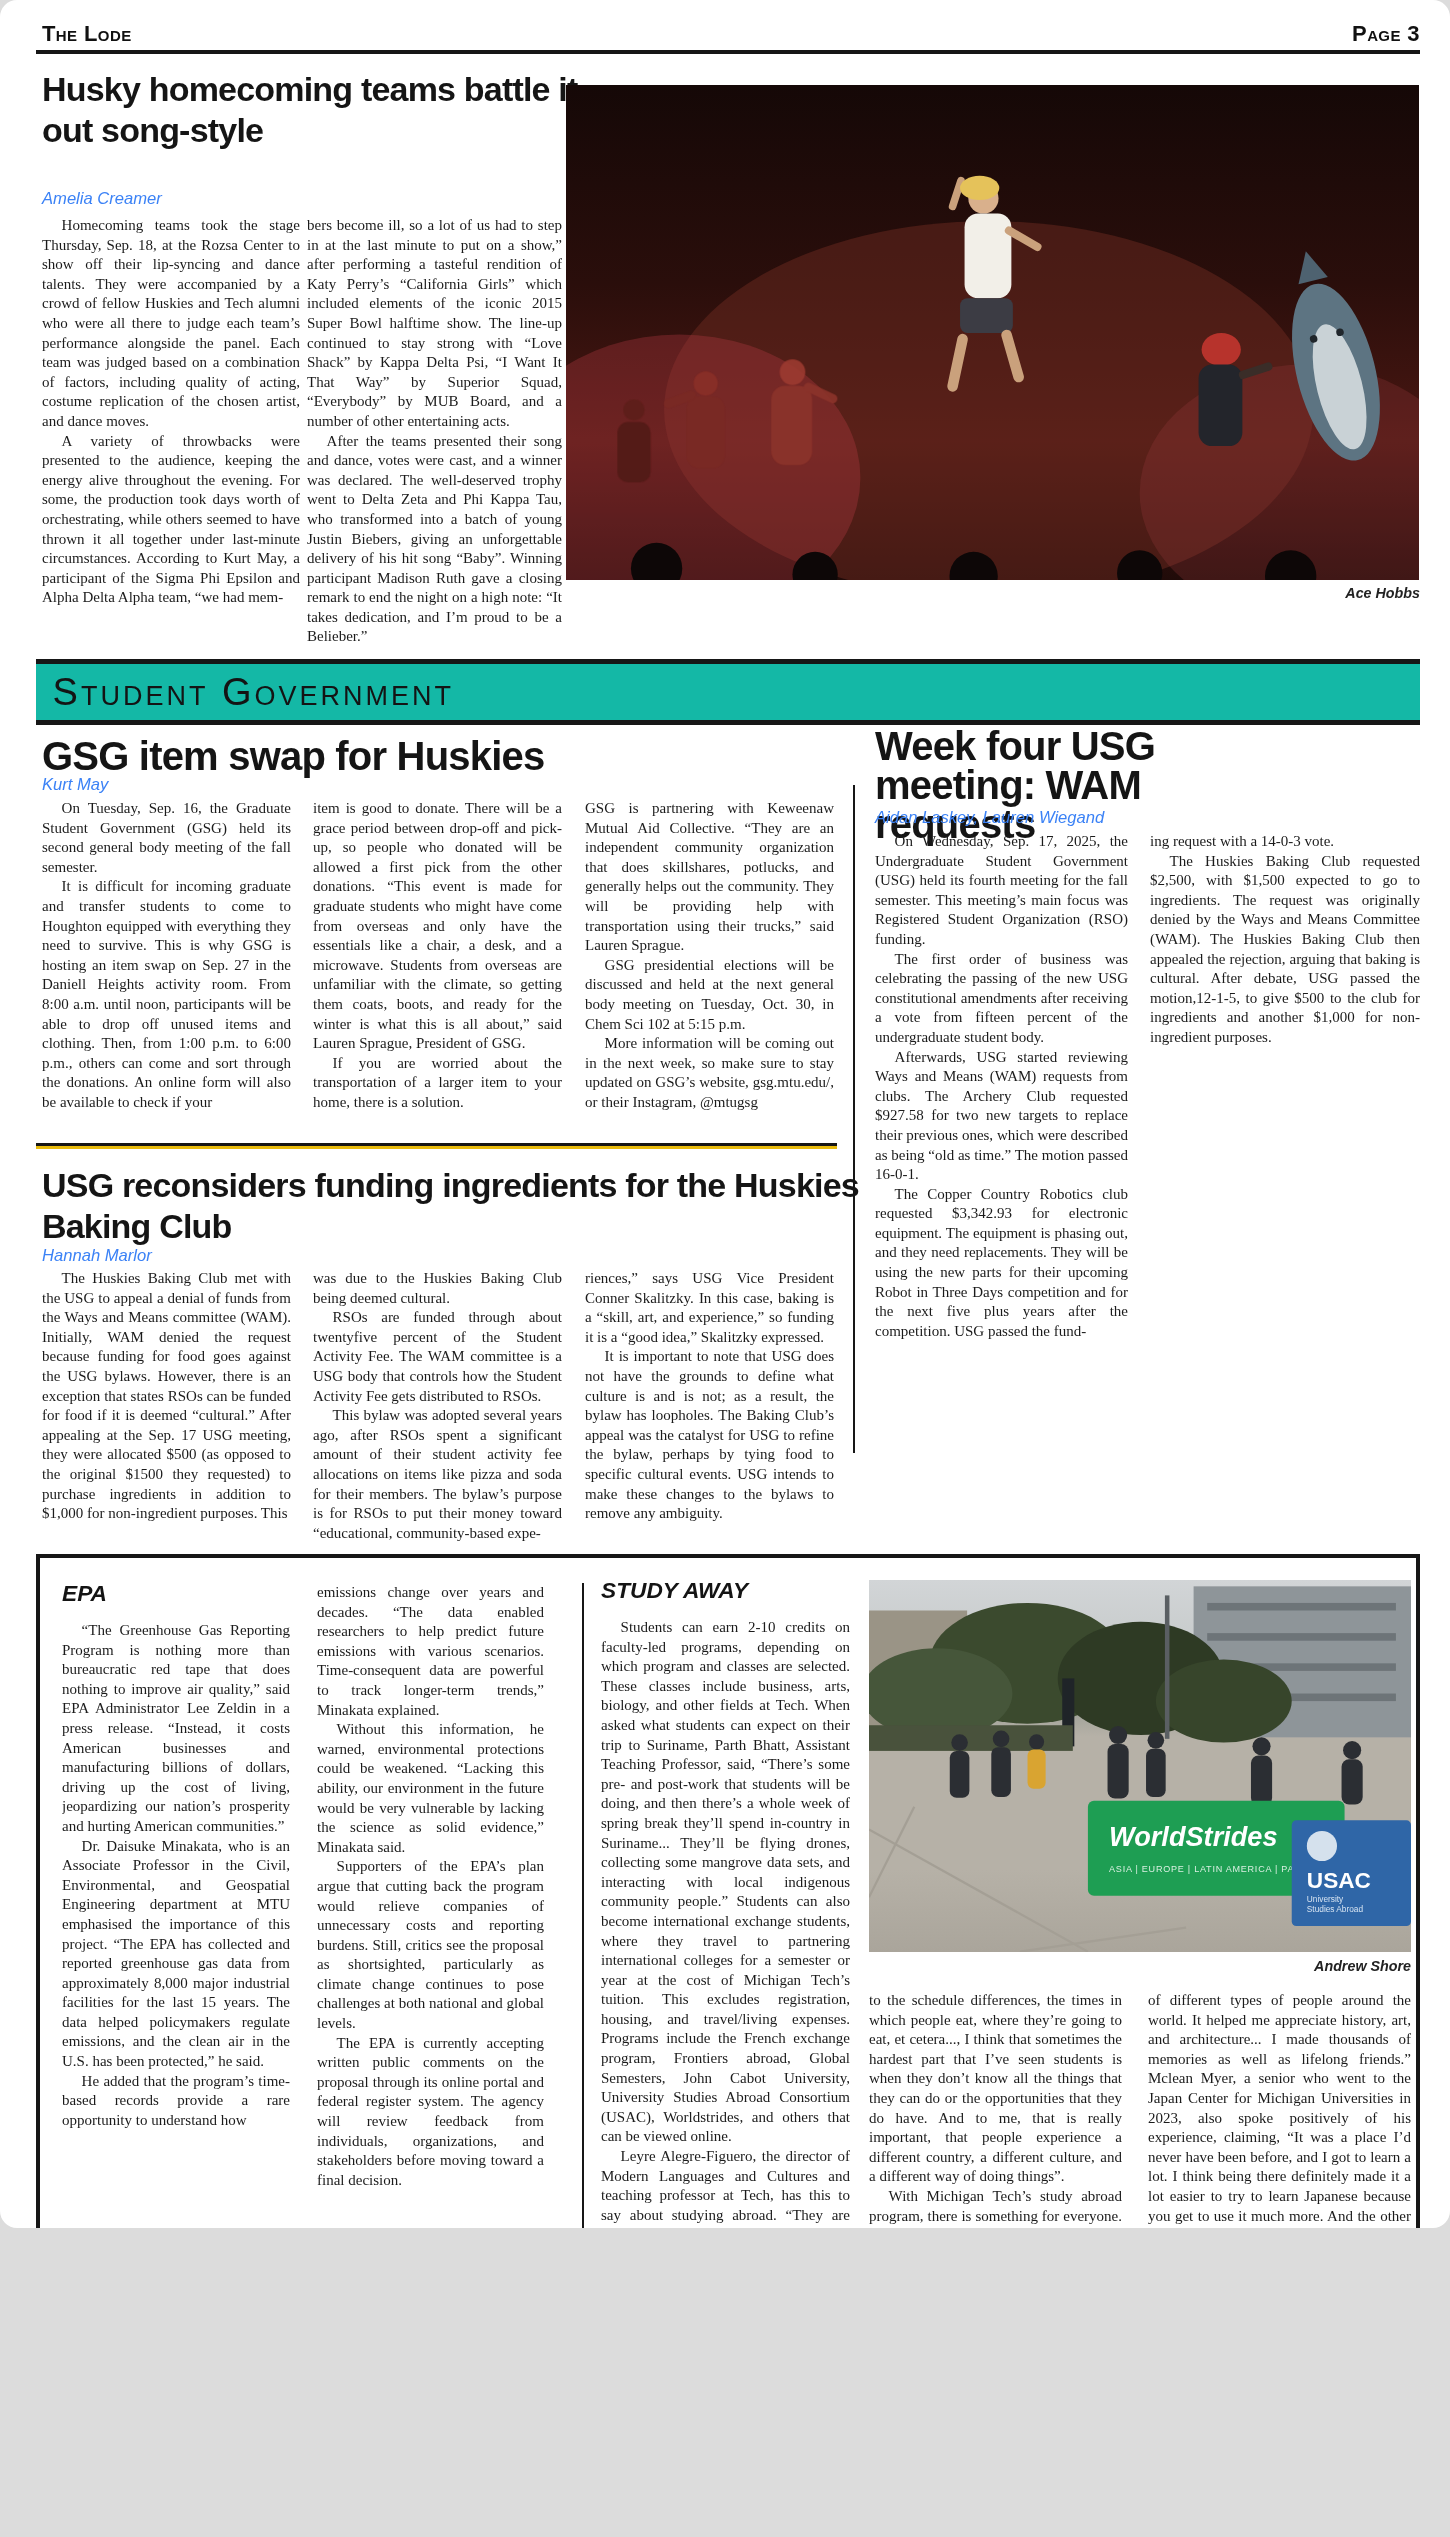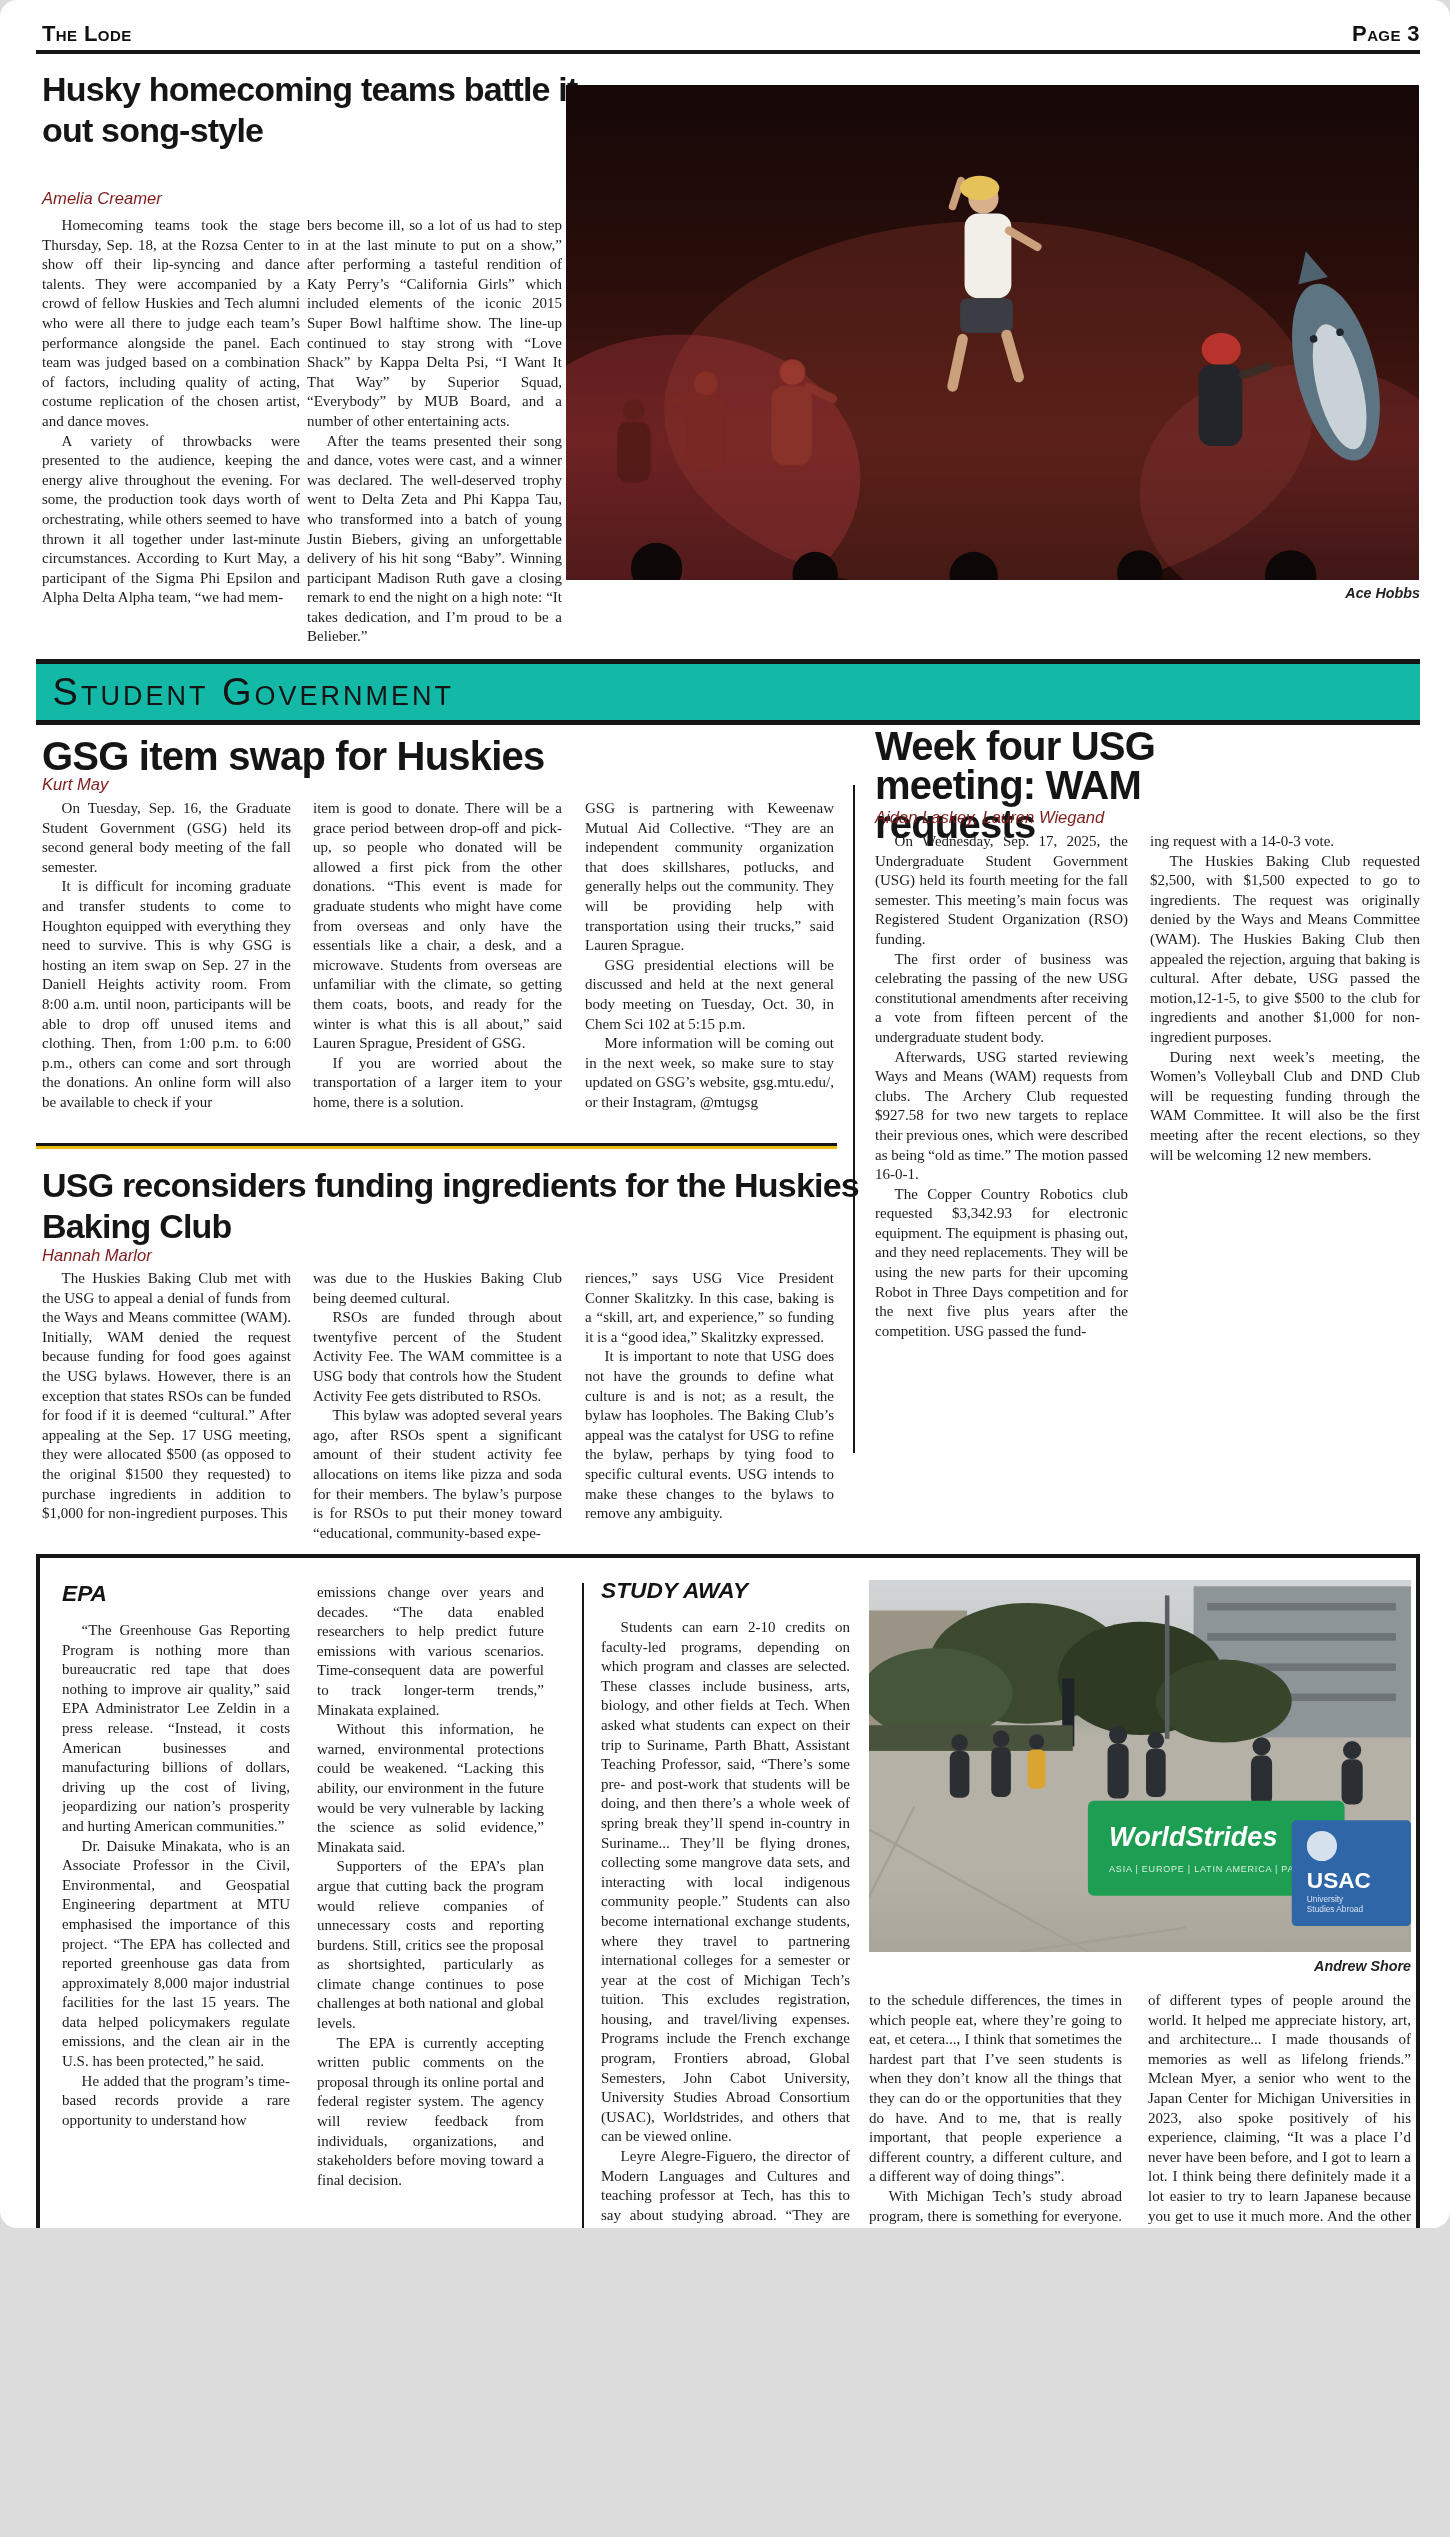--- a/index.html
+++ b/index.html
@@ -6,21 +6,21 @@
   #page { position:relative; width:1450px; height:2228px; margin:0 auto; background:#ffffff;
           font-family:"Liberation Serif", serif; color:#1b1b1b; overflow:hidden;border-radius:17px; }
   .abs { position:absolute; }
   .rule { background:#161616; }
   .gold { background:#e9bb0d; }
   .mast { font-family:"Liberation Sans", sans-serif; font-weight:700; font-variant:small-caps;
           font-size:22px; letter-spacing:0.4px; color:#111; }
   .headline { font-family:"Liberation Sans", sans-serif; font-weight:700; color:#151515; letter-spacing:-0.8px; }
   .hl-lg { font-size:34px; line-height:41px; }
   .hl-md { font-size:40px; line-height:39px; }
-  .byline { font-family:"Liberation Sans", sans-serif; font-style:italic; font-size:16.6px; color:#7f1d1d; }
+  .byline { font-family:"Liberation Sans", sans-serif; font-style:italic; font-size:16.6px; color:#3b82f6; }
   .bodycol { font-size:15px; line-height:19.6px; text-align:justify; overflow:hidden; }
   .para { margin:0; text-indent:19.6px; }
   .starts-mid .para:first-child { text-indent:0; }
   .credit { font-family:"Liberation Sans", sans-serif; font-style:italic; font-weight:700;
             font-size:14.3px; color:#222; text-align:right; }
   .banner-band { background:#14b8a6; }
   .banner-text { font-family:"Liberation Sans", sans-serif; font-variant:small-caps; font-weight:500;
                  font-size:38px; letter-spacing:3px; color:#141414; line-height:56px; }
   .boxhead { font-family:"Liberation Sans", sans-serif; font-weight:700; font-style:italic;
              font-size:22.7px; color:#141414; }
@@ -131,21 +131,20 @@
   <div class="abs byline" style="left:875px; top:808px;">Aidan Laskey, Lauren Wiegand</div>
   <div class="abs bodycol" style="left:875px; top:832px; width:253px; height:619px;">
       <p class="para">On Wednesday, Sep. 17, 2025, the Undergraduate Student Government (USG) held its fourth meeting for the fall semester. This meeting’s main focus was Registered Student Organization (RSO) funding.</p>
       <p class="para">The first order of business was celebrating the passing of the new USG constitutional amendments after receiving a vote from fifteen percent of the undergraduate student body.</p>
       <p class="para">Afterwards, USG started reviewing Ways and Means (WAM) requests from clubs. The Archery Club requested $927.58 for two new targets to replace their previous ones, which were described as being “old as time.” The motion passed 16-0-1.</p>
       <p class="para">The Copper Country Robotics club requested $3,342.93 for electronic equipment. The equipment is phasing out, and they need replacements. They will be using the new parts for their upcoming Robot in Three Days competition and for the next five plus years after the competition. USG passed the fund-</p>
     </div>
   <div class="abs bodycol starts-mid" style="left:1150px; top:832px; width:270px; height:619px;">
       <p class="para">ing request with a 14-0-3 vote.</p>
       <p class="para">The Huskies Baking Club requested $2,500, with $1,500 expected to go to ingredients. The request was originally denied by the Ways and Means Committee (WAM). The Huskies Baking Club then appealed the rejection, arguing that baking is cultural. After debate, USG passed the motion,12-1-5, to give $500 to the club for ingredients and another $1,000 for non-ingredient purposes.</p>
-      <p class="para">During next week’s meeting, the Women’s Volleyball Club and DND Club will be requesting funding through the WAM Committee. It will also be the first meeting after the recent elections, so they will be welcoming 12 new members.</p>
     </div>
 
   <div class="abs rule" style="left:36px; top:1143px; width:801px; height:3.8px;"></div>
   <div class="abs gold" style="left:36px; top:1146px; width:801px; height:3px;"></div>
 
   <div class="abs headline hl-lg" style="left:42px; top:1165px; width:880px;">USG reconsiders funding ingredients for the Huskies Baking Club</div>
   <div class="abs byline" style="left:42px; top:1246px;">Hannah Marlor</div>
   <div class="abs bodycol" style="left:42px; top:1269px; width:249px; height:281px;">
       <p class="para">The Huskies Baking Club met with the USG to appeal a denial of funds from the Ways and Means committee (WAM). Initially, WAM denied the request because funding for food goes against the USG bylaws. However, there is an exception that states RSOs can be funded for food if it is deemed “cultural.” After appealing at the Sep. 17 USG meeting, they were allocated $500 (as opposed to the original $1500 they requested) to purchase ingredients in addition to $1,000 for non-ingredient purposes. This</p>
     </div>

